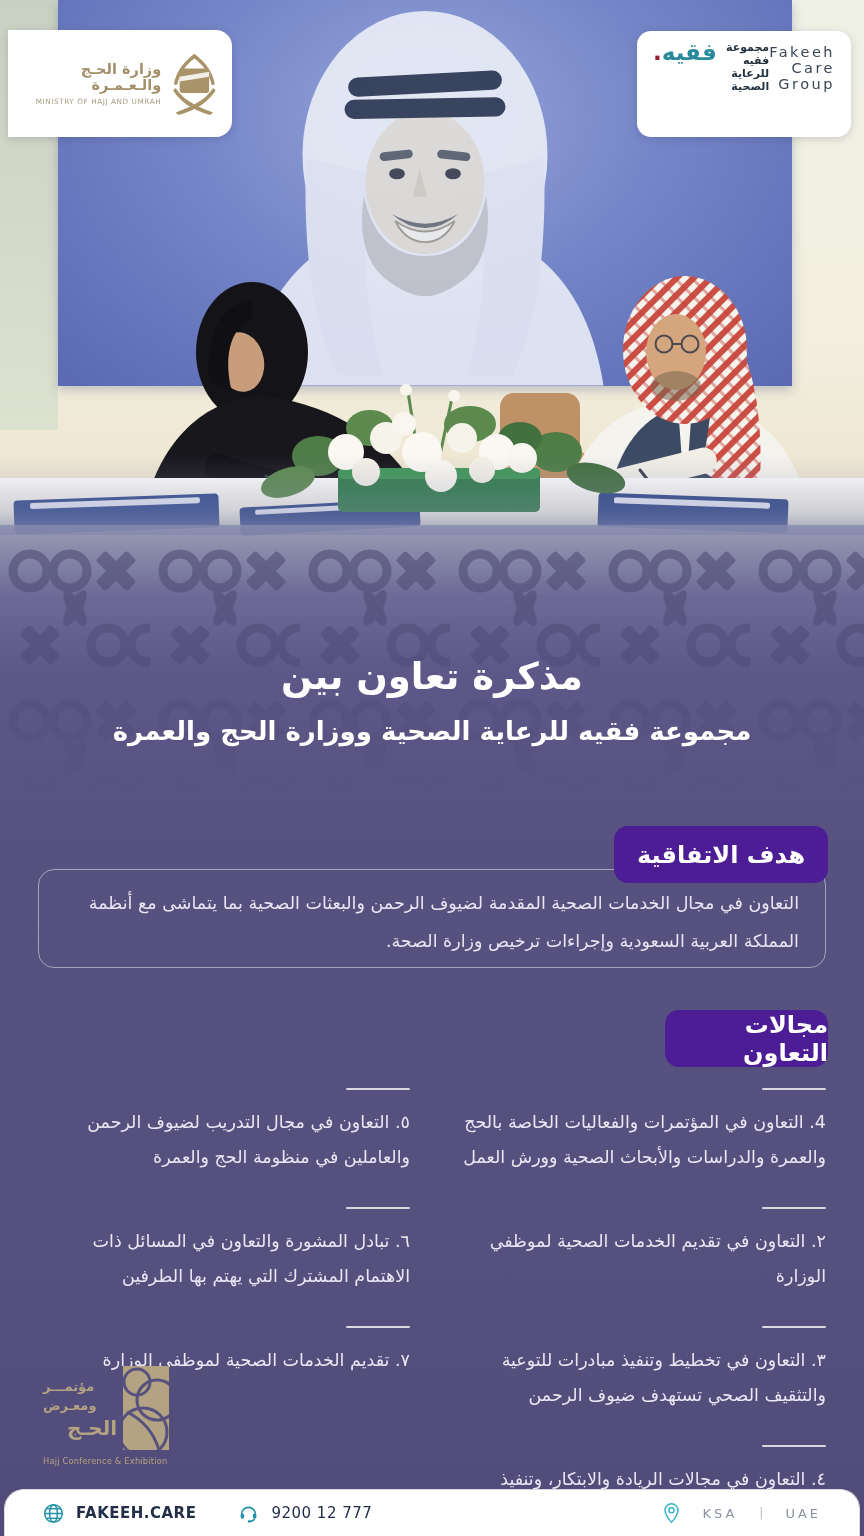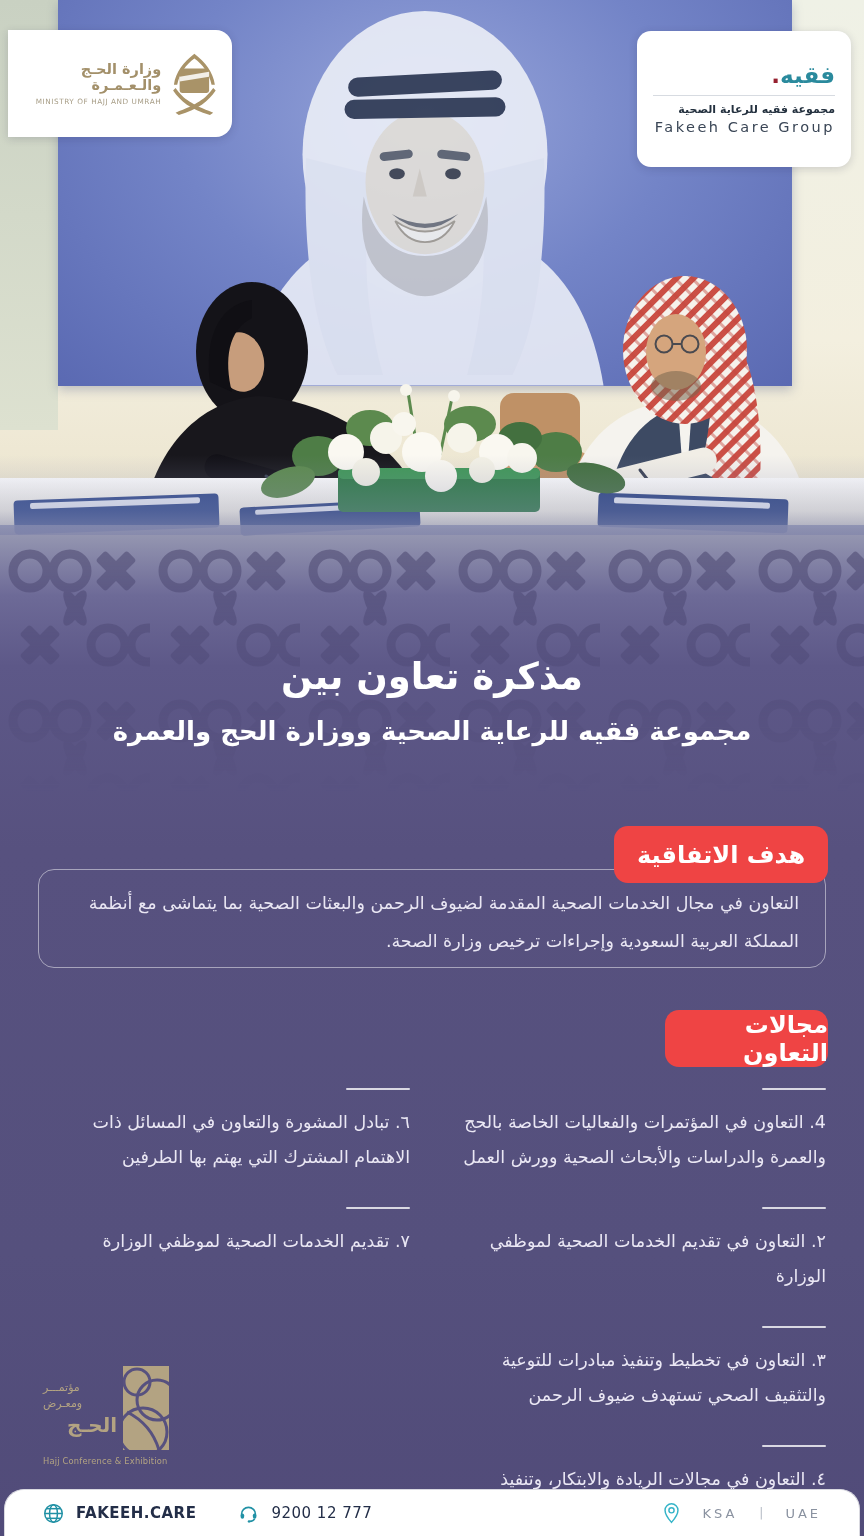--- a/index.html
+++ b/index.html
@@ -22,21 +22,21 @@
 
   
   .purple{ position:absolute; left:0; top:525px; width:864px; height:1011px;
           background:linear-gradient(180deg, rgba(134,139,175,.80) 0%, #6d6a97 7%, #5d5888 14%, #57517f 32%, #55507d 72%, #514b79 100%); }
   .pattern-layer{ position:absolute; left:0; top:8px; width:864px; height:260px; opacity:.55; }
 
   .title-block{ position:absolute; left:0; top:655px; width:864px; text-align:center; color:#ffffff; direction:rtl; }
   .title-line1{ font-size:37px; font-weight:bold; letter-spacing:0; }
   .title-line2{ font-size:26px; font-weight:bold; margin-top:18px; }
 
-  .gold-badge{ position:absolute; background:#ef4444; border-radius:14px; color:#fff;
+  .gold-badge{ position:absolute; background:#4c1d95; border-radius:14px; color:#fff;
           display:flex; align-items:center; justify-content:center; font-weight:bold; direction:rtl; }
   .badge-objective{ right:36px; top:826px; width:214px; height:57px; font-size:24px; }
   .badge-areas{ right:36px; top:1010px; width:163px; height:57px; font-size:24px;padding-left:44px; }
 
   .obj-box{ position:absolute; left:38px; right:38px; top:869px; height:99px;
           border:1.5px solid rgba(255,255,255,.48); border-radius:16px; }
   .obj-text{ direction:rtl; text-align:right; color:#e9e6f3; font-size:17.5px; line-height:2.15;
           padding:15px 26px 0 26px; }
 
   .areas-grid{ position:absolute; left:38px; right:38px; top:1088px; direction:rtl;
@@ -47,33 +47,33 @@
   .area-item p{ color:#eae7f4; font-size:17.5px; line-height:2.0; text-align:right; }
 
   
   .card{ position:absolute; background:#fff; box-shadow:0 2px 8px rgba(40,40,70,.18); }
   .card-ministry{ left:8px; top:30px; width:224px; height:107px; border-radius:0 16px 16px 0;
           display:flex; align-items:center; justify-content:flex-end; padding:0 12px 0 26px; gap:8px; }
   .ministry-text{ text-align:right; direction:rtl; }
   .ministry-ar{ color:#a3906a; font-size:14.5px; font-weight:bold; letter-spacing:1px; }
   .ministry-en{ color:#a79d86; font-size:7.3px; letter-spacing:.55px; margin-top:4px; }
 
-  .card-fakeeh{ left:637px; top:31px; width:214px; height:136px; border-radius:14px;
-          display:flex; flex-direction:column; justify-content:center; padding:10px 16px; }
+  .card-fakeeh{ left:637px; top:31px; width:214px; height:106px; border-radius:14px;
+          display:flex; flex-direction:row; justify-content:center; padding:10px 16px; }
   .fakeeh-word{ direction:rtl; text-align:right; color:#2a8a9d; font-size:23px; font-weight:bold; line-height:1; }
   .fakeeh-dot{ color:#96202f; }
   .fakeeh-divider{ height:1px; background:#d7dbe1; margin:8px 0 7px 0; }
   .fakeeh-ar{ direction:rtl; text-align:right; color:#24313f; font-size:11px; font-weight:bold; }
   .fakeeh-en{ text-align:right; color:#3a4656; font-size:14.5px; letter-spacing:2.5px; margin-top:3px; }
 
   
   .hajj-logo{ position:absolute; left:43px; top:1366px; width:130px; color:#b3a382; }
   .hajj-top{ display:flex; align-items:stretch; justify-content:flex-start; gap:6px; }
   .hajj-ar{ display:flex; flex-direction:column; justify-content:center; align-items:flex-end; direction:rtl; text-align:left; }
-  .hajj-ar-s{ font-size:11px; letter-spacing:1px; line-height:1.5; }
+  .hajj-ar-s{ font-size:13px; letter-spacing:1px; line-height:1.5;font-weight:bold; }
   .hajj-ar-b{ font-size:20px; font-weight:bold; line-height:1.2;margin-left:24px; }
   .hajj-en{ font-size:8.3px; letter-spacing:.2px; margin-top:6px; white-space:nowrap; }
 
   
   .footer{ position:absolute; left:4px; right:4px; bottom:0; height:47px; background:#ffffff;
           border:1px solid #d9d9e0; border-bottom:none; border-radius:20px 20px 0 0;
           display:flex; align-items:center; padding:0 38px; }
   .f-group{ display:flex; align-items:center; gap:12px; }
   .f-site{ color:#232e48; font-size:15px; font-weight:bold; letter-spacing:.5px; }
   .f-phone{ color:#232e48; font-size:15px; letter-spacing:.5px; }
@@ -254,20 +254,24 @@
         <p>٣. التعاون في تخطيط وتنفيذ مبادرات للتوعية والتثقيف الصحي تستهدف  ضيوف الرحمن</p>
       </div>
       <div class="area-item">
         <div class="tick"></div>
         <p>٤. التعاون في مجالات الريادة والابتكار، وتنفيذ هاكاثون الصحة.</p>
       </div>
     </div>
     <div class="areas-col">
       <div class="area-item">
         <div class="tick"></div>
+        <p>٥.  التعاون في مجال التدريب لضيوف الرحمن والعاملين في منظومة الحج والعمرة</p>
+      </div>
+      <div class="area-item">
+        <div class="tick"></div>
         <p>٦. تبادل المشورة والتعاون في المسائل ذات الاهتمام المشترك التي يهتم بها الطرفين</p>
       </div>
       <div class="area-item">
         <div class="tick"></div>
         <p>٧. تقديم الخدمات الصحية لموظفي الوزارة</p>
       </div>
     </div>
   </div>
 
   <div class="card card-ministry">

